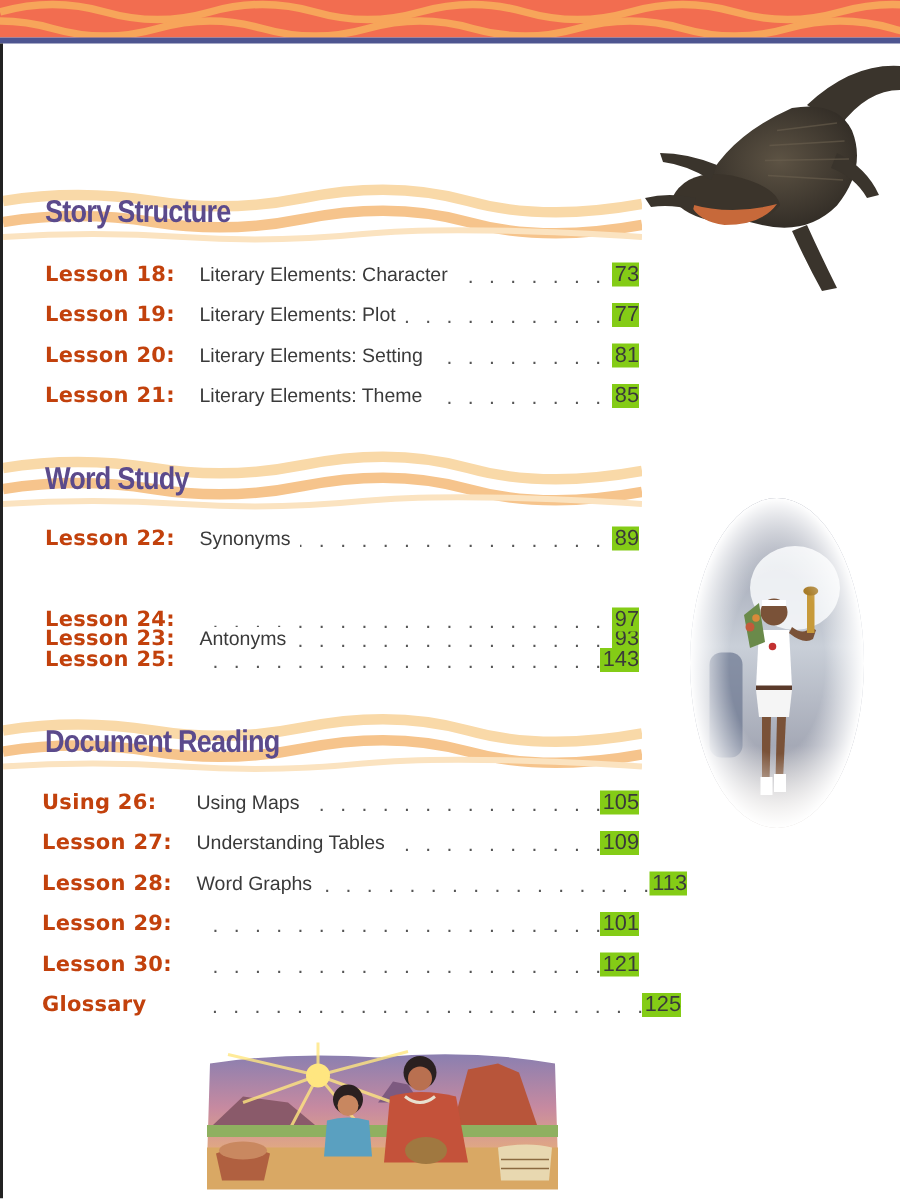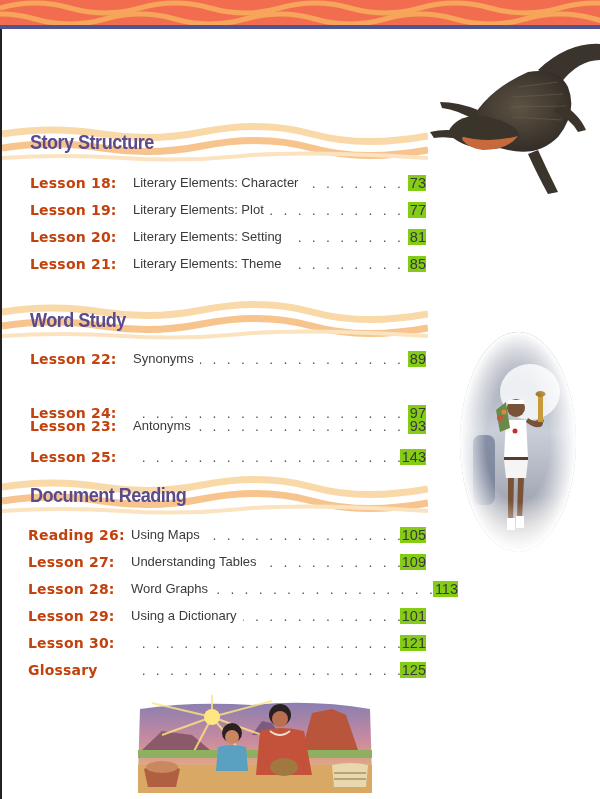--- a/index.html
+++ b/index.html
@@ -112,21 +112,21 @@
     <span class="lesson-label">Lesson 23:</span>
     <span class="leader">. . . . . . . . . . . . . . . . . . . . . . . . . . . . . . . . . . . . . . . . . . . . . . . . . . . .</span>
     <span class="lesson-title">Antonyms</span>
     <span class="page-num">93</span>
   </div>
   <div class="toc-row" style="top:405px;">
     <span class="lesson-label">Lesson 24:</span>
     <span class="leader">. . . . . . . . . . . . . . . . . . . . . . . . . . . . . . . . . . . . . . . . . . . . . . . . . . . .</span>
     <span class="page-num">97</span>
   </div>
-  <div class="toc-row" style="top:432px;margin-top:17px;">
+  <div class="toc-row" style="top:432px;">
     <span class="lesson-label">Lesson 25:</span>
     <span class="leader">. . . . . . . . . . . . . . . . . . . . . . . . . . . . . . . . . . . . . . . . . . . . . . . . . . . .</span>
     <span class="page-num">143</span>
   </div>
 </div>
 
 <div class="photo" style="left:458px; top:330px; width:120px; height:225px;">
   <svg width="120" height="225" viewBox="0 0 120 225">
     <defs>
       <radialGradient id="vignette" cx="50%" cy="50%" r="50%">
@@ -172,49 +172,48 @@
   <svg width="426" height="40" viewBox="0 0 426 40">
     <path d="M0 12 Q 50 4 100 12 T 200 10 Q 260 -2 310 12 T 426 14" stroke="#f9d9a8" stroke-width="7" fill="none"></path>
     <path d="M0 26 Q 50 18 100 26 T 200 24 Q 260 12 310 26 T 426 28" stroke="#f6c48c" stroke-width="7" fill="none"></path>
     <path d="M0 36 Q 60 32 120 36 T 240 34 T 426 36" stroke="#fbe3c0" stroke-width="4" fill="none"></path>
   </svg>
   <div class="section-title">Document Reading</div>
 </div>
 
 <div class="toc-list" style="top:0;">
   <div class="toc-row" style="top:527px;">
-    <span class="lesson-label" style="left:28px;">Reading 26:</span>
+    <span class="lesson-label" style="left:28px;">Using 26:</span>
     <span class="leader">. . . . . . . . . . . . . . . . . . . . . . . . . . . . . . . . . . . . . . . . . . . . . . . . . . . .</span>
     <span class="lesson-title" style="left:131px;">Using Maps</span>
     <span class="page-num">105</span>
   </div>
   <div class="toc-row" style="top:554px;">
     <span class="lesson-label" style="left:28px;">Lesson 27:</span>
     <span class="leader">. . . . . . . . . . . . . . . . . . . . . . . . . . . . . . . . . . . . . . . . . . . . . . . . . . . .</span>
     <span class="lesson-title" style="left:131px;">Understanding Tables</span>
     <span class="page-num">109</span>
   </div>
   <div class="toc-row" style="top:581px;padding-left:32px;">
     <span class="lesson-label" style="left:28px;">Lesson 28:</span>
     <span class="leader">. . . . . . . . . . . . . . . . . . . . . . . . . . . . . . . . . . . . . . . . . . . . . . . . . . . .</span>
     <span class="lesson-title" style="left:131px;">Word Graphs</span>
     <span class="page-num">113</span>
   </div>
   <div class="toc-row" style="top:608px;">
     <span class="lesson-label" style="left:28px;">Lesson 29:</span>
     <span class="leader">. . . . . . . . . . . . . . . . . . . . . . . . . . . . . . . . . . . . . . . . . . . . . . . . . . . .</span>
-    <span class="lesson-title" style="left:131px;">Using a Dictionary</span>
     <span class="page-num">101</span>
   </div>
   <div class="toc-row" style="top:635px;">
     <span class="lesson-label" style="left:28px;">Lesson 30:</span>
     <span class="leader">. . . . . . . . . . . . . . . . . . . . . . . . . . . . . . . . . . . . . . . . . . . . . . . . . . . .</span>
     <span class="page-num">121</span>
   </div>
-  <div class="toc-row" style="top:662px;">
+  <div class="toc-row" style="top:662px;padding-left:28px;">
     <span class="lesson-label" style="left:28px;">Glossary</span>
     <span class="leader" style="left:137px;">. . . . . . . . . . . . . . . . . . . . . . . . . . . . . . . . . . . . . . . . . . . . . . . . . . . .</span>
     <span class="page-num">125</span>
   </div>
 </div>
 
 <div class="photo" style="left:132px; top:695px; width:244px; height:102px;">
   <svg width="244" height="102" viewBox="0 0 244 102">
     <defs>
       <linearGradient id="dsky" x1="0" y1="0" x2="0" y2="1">

